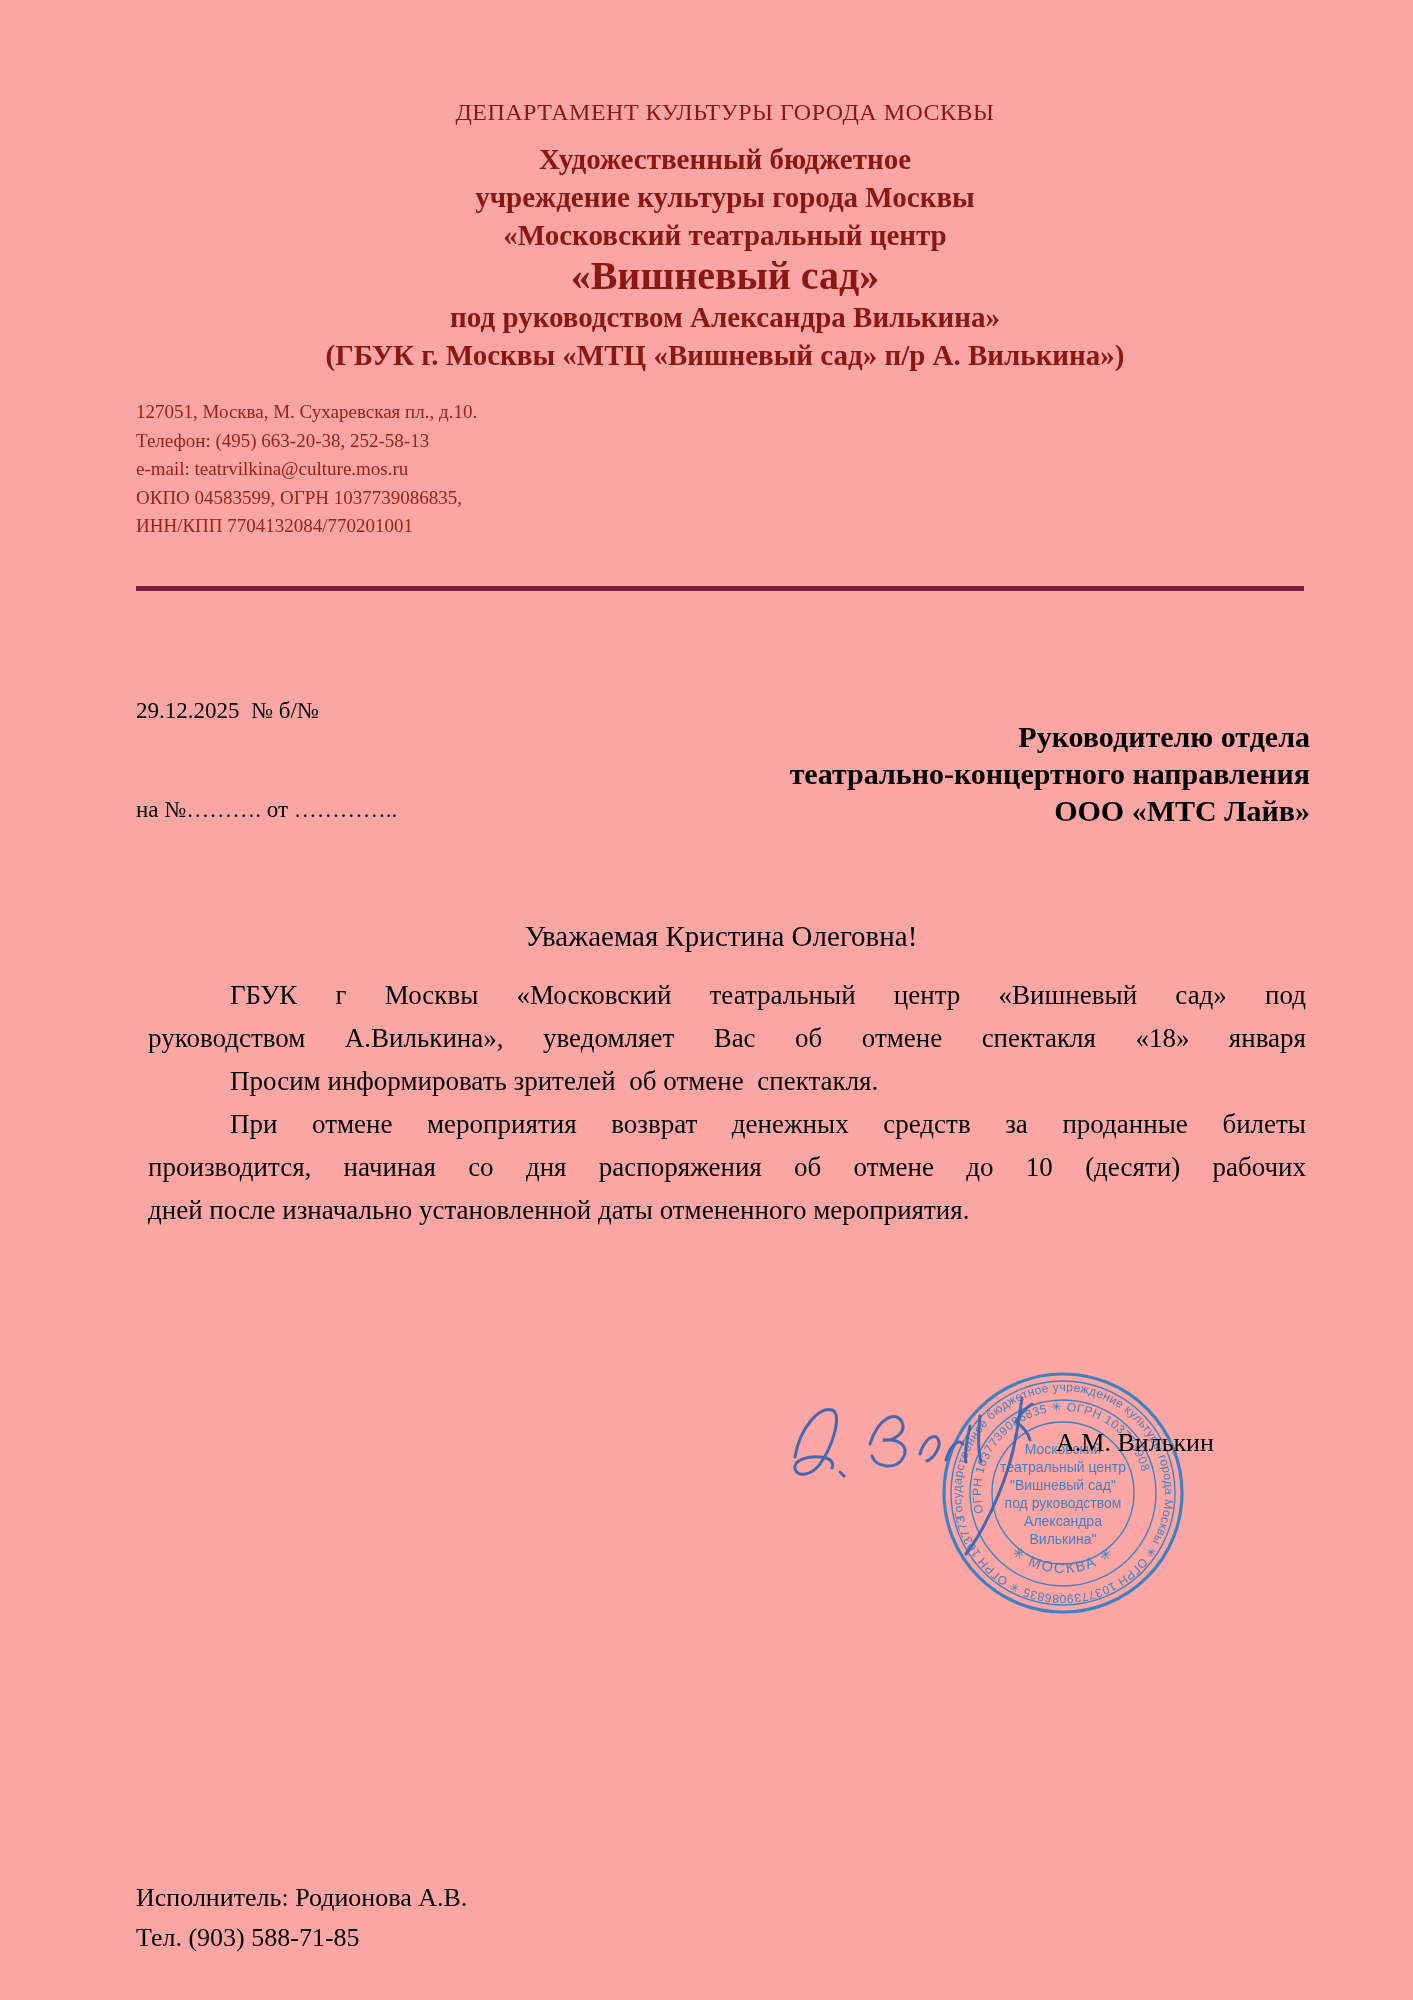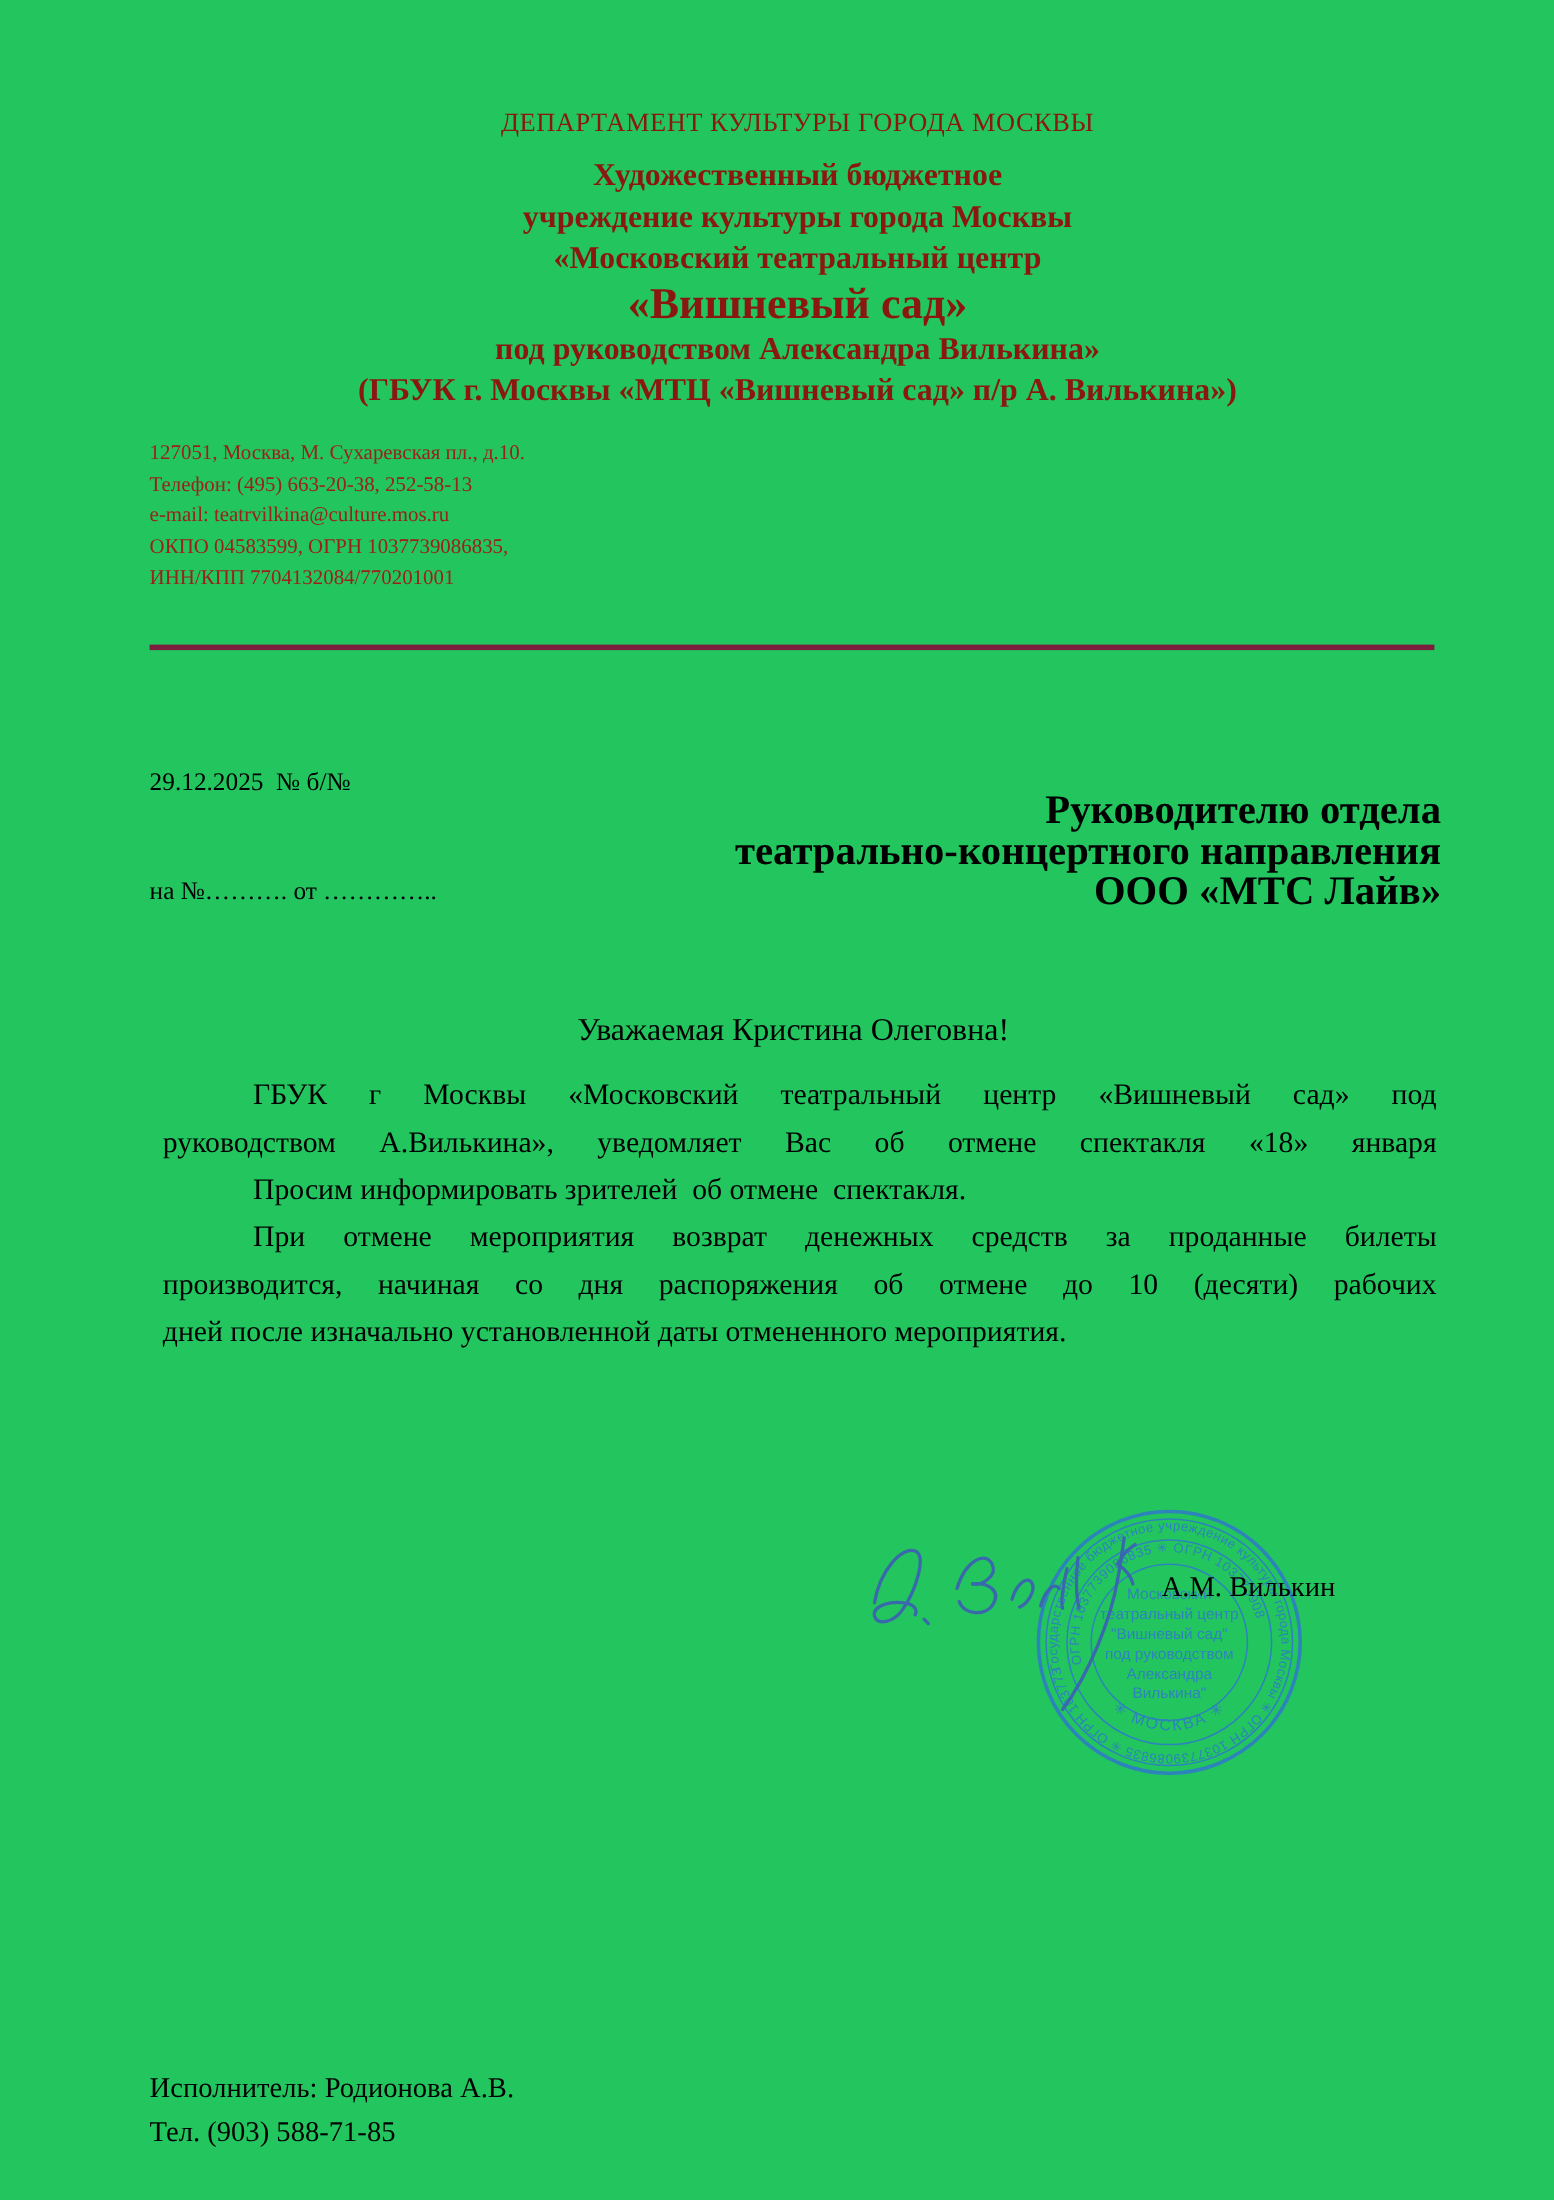--- a/index.html
+++ b/index.html
@@ -1,19 +1,19 @@
 <!DOCTYPE html>
 <html lang="ru" style="--red: #8b1712; --red2: #9b2217; --rule: #7c1f3f; --stamp: #2e7fc3; --sign: #3b64b0;"><head>
 <meta charset="utf-8">
 <style>
   html,body{margin:0;padding:0;background:#e8e8e8;}
   .page{
     position:relative;
     width:1413px;height:2000px;
-    background:#22c55e;
+    background:#fca5a5;
     margin:0 auto;
     overflow:hidden;
     font-family:"Liberation Serif","DejaVu Serif",serif;
     color:#000;
   }
   
   .dept-header{
     position:absolute;left:150px;top:97px;width:1150px;
     text-align:center;font-size:24px;line-height:30px;
     color:var(--red);letter-spacing:.5px;
@@ -34,21 +34,21 @@
     background:var(--rule);
   }
   
   .dates{
     position:absolute;left:136px;top:628px;
     font-size:23px;line-height:33px;white-space:pre-wrap;
   }
   
   .recipient{
     position:absolute;left:136px;top:718px;width:1174px;
-    text-align:right;font-weight:bold;font-size:37px;line-height:37px;
+    text-align:right;font-weight:bold;font-size:30px;line-height:37px;
   }
   
   .salutation{
     position:absolute;left:136px;top:920px;width:1170px;
     text-align:center;font-size:29px;
   }
   .body-text{
     position:absolute;left:136px;top:974px;width:1170px;
     font-size:27px;line-height:43px;
   }

